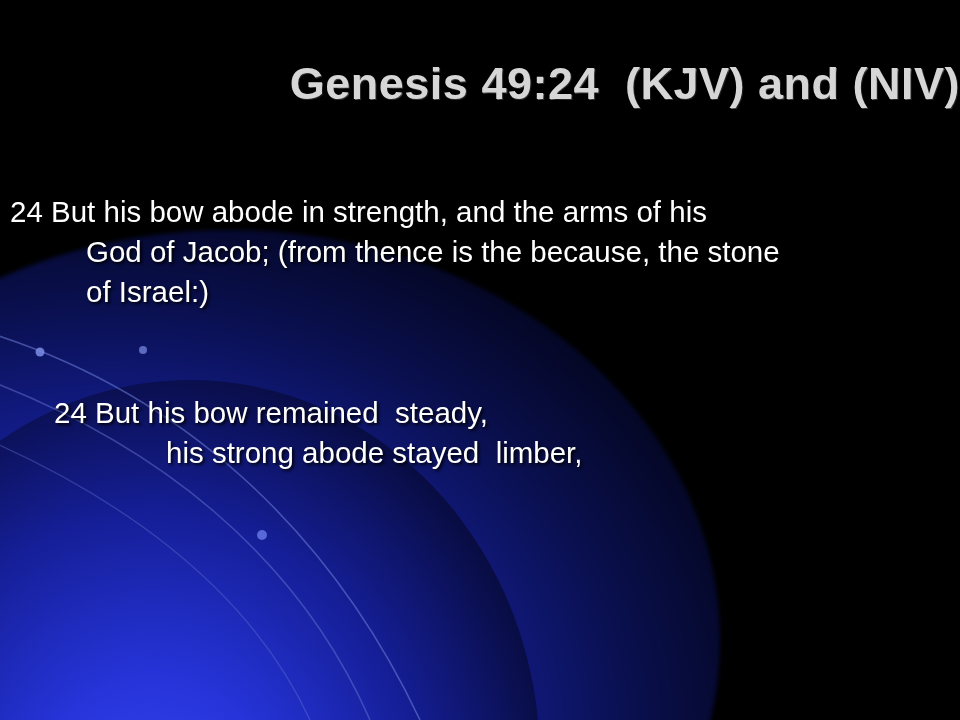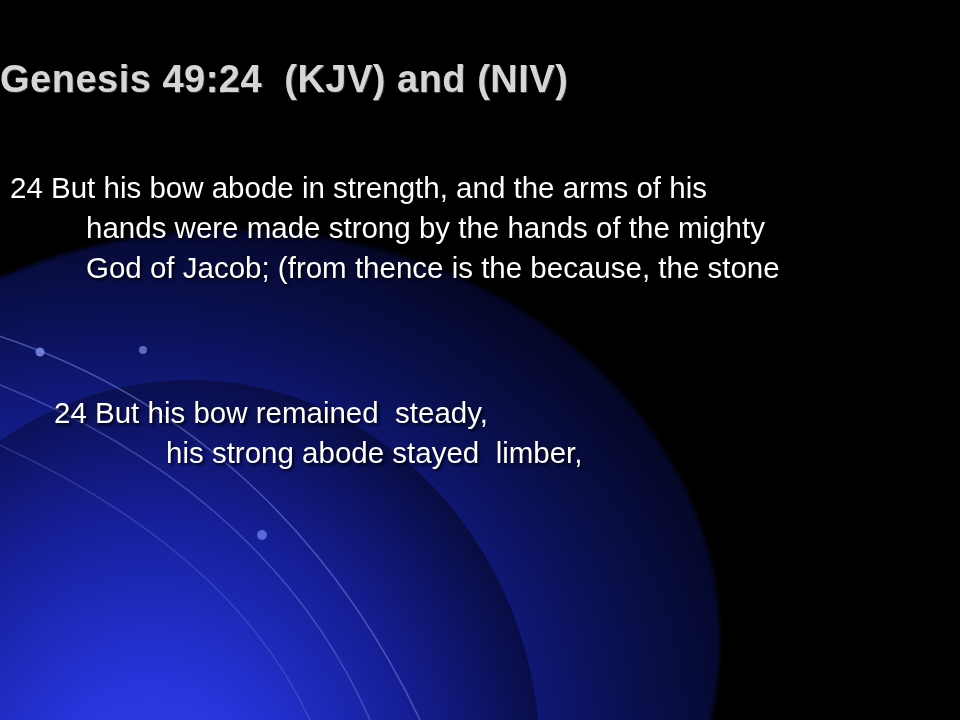--- a/index.html
+++ b/index.html
@@ -61,22 +61,22 @@
     bottom: 0;
     width: 560px;
     height: 420px;
     pointer-events: none;
   }
   .title {
     position: absolute;
     top: 58px;
     left: 0;
     width: 960px;
-    text-align: left;
-    font-size: 38px;
+    text-align: right;
+    font-size: 45px;
     font-weight: bold;
     color: #d6d6d6;
     letter-spacing: 0.5px;
     text-shadow: 3px 3px 4px rgba(0,0,0,0.95), 1px 1px 0 #8a8a8a;
     white-space: pre;
   }
   .body-block {
     position: absolute;
     left: 10px;
     width: 944px;
@@ -84,20 +84,21 @@
     font-size: 29.5px;
     line-height: 40px;
     text-shadow: 2px 2px 3px rgba(0,0,0,0.9);
   }
   #kjv-block { top: 168px; }
   #niv-block { top: 393px; margin-left: 44px; }
 
   .para {
     display: block;
     position: relative;
+    margin-top: 24px;
   }
   .hang {
     padding-left: 38px;
     text-indent: -38px;
   }
   .indent {
     padding-left: 112px;
   }
   .line { display: block; white-space: pre-wrap; }
 </style>
@@ -116,22 +117,22 @@
     <circle cx="40" cy="52" r="4.5" fill="#7d8de6" fill-opacity="0.85"></circle>
     <circle cx="143" cy="50" r="4" fill="#7d8de6" fill-opacity="0.7"></circle>
     <circle cx="262" cy="235" r="5" fill="#5f70df" fill-opacity="0.9"></circle>
   </svg>
 
   <div class="title">Genesis 49:24  (KJV) and (NIV)</div>
 
   <div class="body-block" id="kjv-block">
     <div class="para hang">
       <span class="line">24 But his bow abode in strength, and the arms of his</span>
-      <span class="line" style="padding-left:38px;text-indent:0">hands were made strong by the hands of the mighty</span>
       <span class="line" style="padding-left:38px;text-indent:0">God of Jacob; (from thence is the because, the stone</span>
+      <span class="line" style="padding-left:38px;text-indent:0">of Israel:)</span>
     </div>
   </div>
 
   <div class="body-block" id="niv-block">
     <span class="line">24 But his bow remained  steady,</span>
     <span class="line indent">his strong abode stayed  limber,</span>
   </div>
 
 </div>
 

